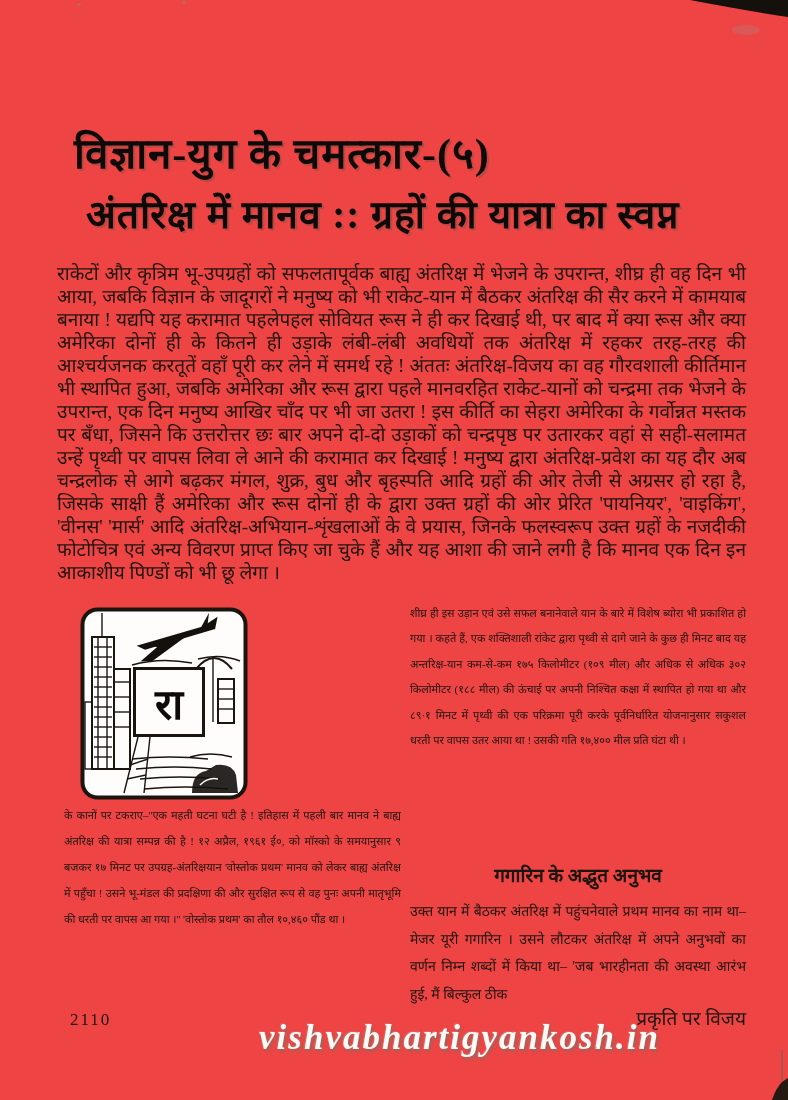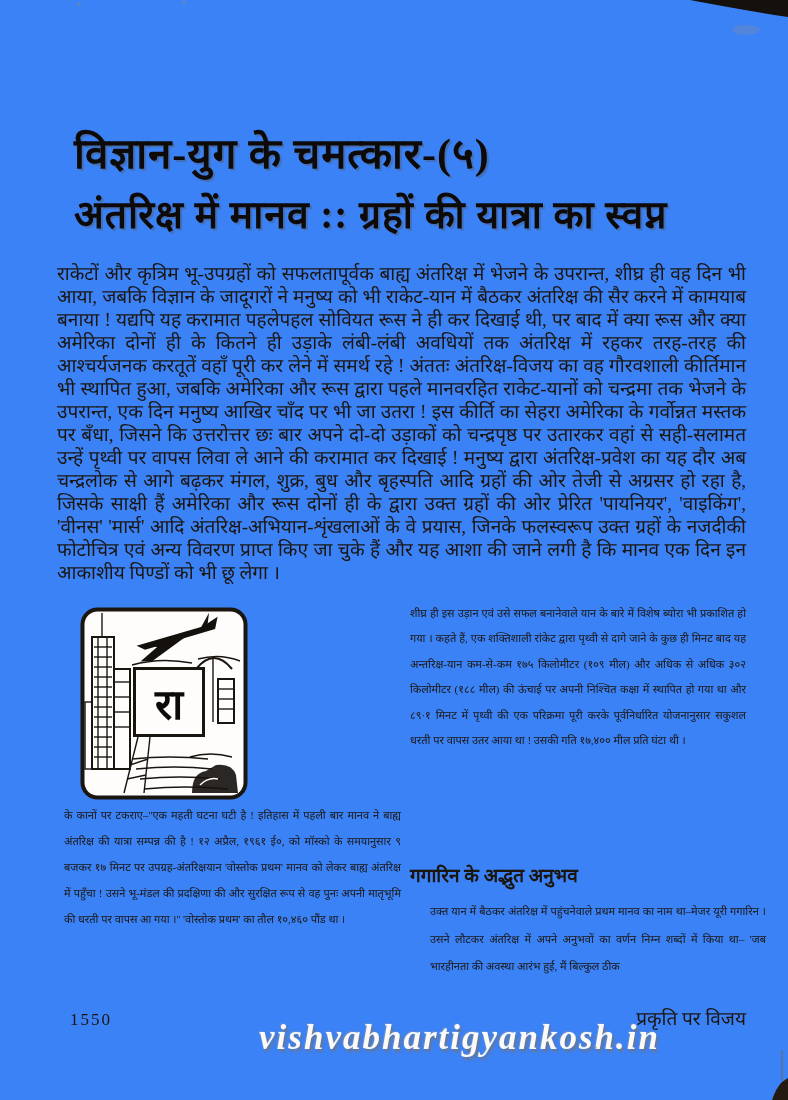--- a/index.html
+++ b/index.html
@@ -1,55 +1,55 @@
 <!DOCTYPE html>
 <html><head>
 <meta charset="utf-8">
 <style>
   html,body{margin:0;padding:0;background:#e9e7e2;}
   .page{
     position:relative;width:788px;height:1100px;margin:0 auto;
-    background:#3b82f6;overflow:hidden;
+    background:#ef4444;overflow:hidden;
     font-family:"Liberation Serif","DejaVu Serif",serif;
     color:#1b1510;
   }
   
   .title-line{
     position:absolute;left:74px;white-space:nowrap;
     font-weight:bold;color:#0d0a07;
     text-shadow:2px 2px 0 rgba(90,80,70,.35);
     letter-spacing:1px;
   }
   .title-1{top:128px;font-size:42px;line-height:52px;}
-  .title-2{top:190px;font-size:39px;line-height:50px;}
+  .title-2{top:190px;font-size:39px;line-height:50px;margin-left:12px;}
   
   .justified{text-align:justify;text-justify:inter-word;}
   .intro{
     position:absolute;left:57px;top:262px;width:689px;
     font-size:19px;line-height:23px;
   }
   .col-left-beside{
     position:absolute;left:257px;top:603px;width:143px;
     font-size:16.5px;line-height:24.6px;
   }
   .col-left-below{
     position:absolute;left:64px;top:802px;width:337px;
     font-size:11px;line-height:26px;
   }
   .col-right-p1{
     position:absolute;left:410px;top:601px;width:336px;
     font-size:11px;line-height:25.4px;
   }
   .col-right-heading{
     position:absolute;left:410px;top:862px;width:336px;
-    text-align:left;font-weight:bold;font-size:19px;
+    text-align:center;font-weight:bold;font-size:19px;
   }
   .col-right-p2{
-    position:absolute;left:430px;top:898px;width:336px;
-    font-size:11px;line-height:27.6px;
+    position:absolute;left:410px;top:898px;width:336px;
+    font-size:14px;line-height:27.6px;
   }
   
   .illus{
     position:absolute;left:80px;top:607px;width:168px;height:193px;
   }
   .illus svg{display:block;}
   .dropcap-box{
     position:absolute;left:53px;top:60px;width:72px;height:70px;
     background:#fefdfb;border:3px solid #1b1510;box-sizing:border-box;
     display:flex;align-items:center;justify-content:center;
@@ -161,21 +161,21 @@
       <span>रा</span>
     </div>
   </div>
 
   <div class="col-left-below justified">के कानों पर टकराए–''एक महती घटना घटी है ! इतिहास में पहली बार मानव ने बाह्य अंतरिक्ष की यात्रा सम्पन्न की है ! १२ अप्रैल, १९६१ ई०, को मॉस्को के समयानुसार ९ बजकर १७ मिनट पर उपग्रह-अंतरिक्षयान 'वोस्तोक प्रथम' मानव को लेकर बाह्य अंतरिक्ष में पहुँचा ! उसने भू-मंडल की प्रदक्षिणा की और सुरक्षित रूप से वह पुनः अपनी मातृभूमि की धरती पर वापस आ गया ।'' 'वोस्तोक प्रथम' का तौल १०,४६० पौंड था ।</div>
 
   <div class="col-right-p1 justified">शीघ्र ही इस उड़ान एवं उसे सफल बनानेवाले यान के बारे में विशेष ब्योरा भी प्रकाशित हो गया । कहते हैं, एक शक्तिशाली रांकेट द्वारा पृथ्वी से दागे जाने के कुछ ही मिनट बाद यह अन्तरिक्ष-यान कम-से-कम १७५ किलोमीटर (१०९ मील) और अधिक से अधिक ३०२ किलोमीटर (१८८ मील) की ऊंचाई पर अपनी निश्चित कक्षा में स्थापित हो गया था और ८९·१ मिनट में पृथ्वी की एक परिक्रमा पूरी करके पूर्वनिर्धारित योजनानुसार सकुशल धरती पर वापस उतर आया था ! उसकी गति १७,४०० मील प्रति घंटा थी ।</div>
   <div class="col-right-heading">गगारिन के अद्भुत अनुभव</div>
   <div class="col-right-p2 justified">उक्त यान में बैठकर अंतरिक्ष में पहुंचनेवाले प्रथम मानव का नाम था–मेजर यूरी गगारिन । उसने लौटकर अंतरिक्ष में अपने अनुभवों का वर्णन निम्न शब्दों में किया था– 'जब भारहीनता की अवस्था आरंभ हुई, मैं बिल्कुल ठीक</div>
 
-  <div class="page-number">1550</div>
+  <div class="page-number">2110</div>
   <div class="running-title">प्रकृति पर विजय</div>
   <div class="watermark">vishvabhartigyankosh.in</div>
 
   <svg class="corner-blob" width="24" height="30" viewBox="0 0 24 30">
     <path d="M24,30 L8,30 Q12,18 18,12 L24,8 Z" fill="#241a12"></path>
   </svg>
   <div class="edge-line"></div>
   <div class="speck speck-1"></div>
   <div class="speck speck-2"></div>
   <div class="speck speck-3"></div>

